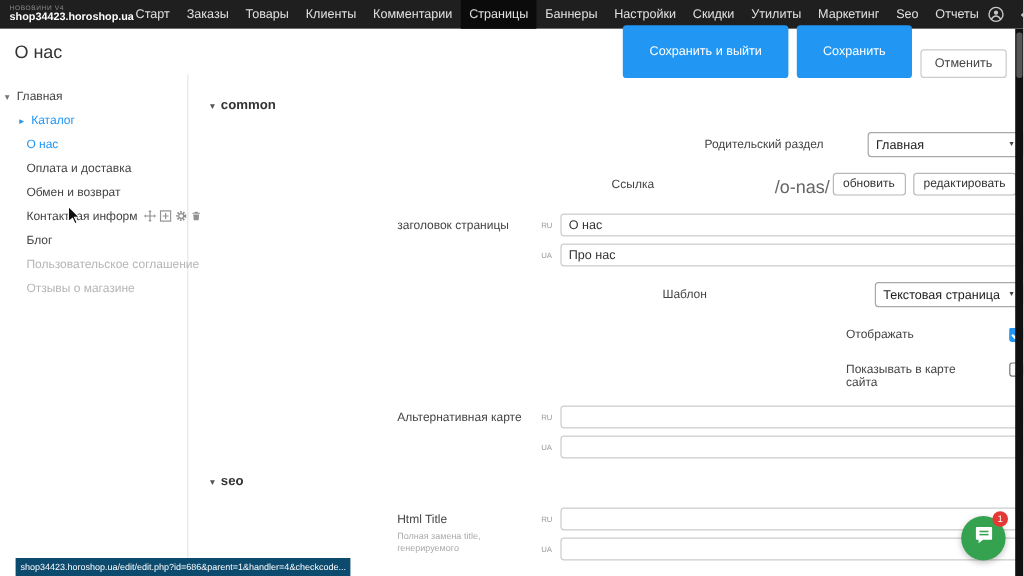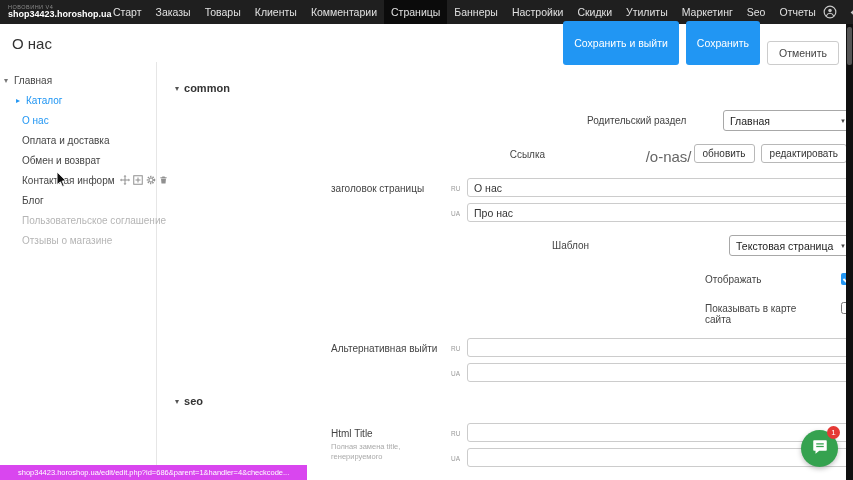--- a/index.html
+++ b/index.html
@@ -16,21 +16,21 @@
   .menu-item { display:flex; align-items:center; padding:0 7px; font-size:10.5px; color:#e0e0e0; cursor:pointer; white-space:nowrap; }
   .menu-item.active { background:#0b0b0b; }
   .topbar-spacer { flex:1; }
   .topbar-icons { display:flex; gap:12px; align-items:center; padding-right:16px; }
   .topbar-icons span { display:flex; cursor:pointer; }
 
   
   .header { height:38px; display:flex; align-items:center; justify-content:space-between; padding:0 14px 0 12px; background:#fff; }
   .page-title { font-size:15px; color:#333; }
   .header-actions { display:flex; gap:7px; }
-  .btn { font-size:10.5px; border-radius:3px; padding:6px 11px; border:none; cursor:pointer; font-family:inherit; }
+  .btn { font-size:10.5px; border-radius:3px; padding:6px 22px; border:none; cursor:pointer; font-family:inherit; }
   .btn.blue { background:#2196f3; color:#fff; }
   .btn.outline { background:#fff; border:1px solid #ccc; color:#444; padding:5px 11px;margin-top:20px; }
 
   
   .content { display:flex; height:418px; }
   .sidebar { width:157px; flex-shrink:0; border-right:1px solid #e6e6e6; padding-top:8px; }
   .titem { height:20px; display:flex; align-items:center; font-size:10px; color:#444; cursor:pointer; white-space:nowrap; }
   .titem .arrow { font-size:8px; color:#777; width:10px; }
   .titem .arrow.blue { color:#2196f3; }
   .lvl0 { padding-left:4px; }
@@ -56,21 +56,21 @@
   .select { width:130px; height:21px; border:1px solid #a8a8a8; border-radius:3px; font-size:10.5px; display:flex; align-items:center; justify-content:space-between; padding:0 6px; color:#222; background:#fff; cursor:pointer; }
   .select .dchev { font-size:6px; color:#444; }
   .link-val { font-size:15px; color:#666; margin-right:2px; padding-top:4px; }
   .sbtn { font-size:10px; border:1px solid #b8b8b8; border-radius:3px; background:#fff; padding:3px 8px; color:#333; margin-right:6px; cursor:pointer; font-family:inherit; }
   input[type=checkbox] { width:12px; height:12px; accent-color:#2196f3; margin:4px 0 0 0; cursor:pointer; }
   .mt12 { margin-top:12px;gap:41px; }
   .mt6 { margin-top:6px; }
   .mt4 { margin-top:4px; }
 
   
-  .statusbar { position:absolute; left:0; bottom:0; background:#d946ef; color:#fff; font-size:7.5px; padding:3px 18px; white-space:nowrap; z-index:40; }
+  .statusbar { position:absolute; left:13px; bottom:0; background:#0c4a6e; color:#fff; font-size:7.5px; padding:3px 4px; white-space:nowrap; z-index:40; }
   .scrollbar { position:absolute; right:0; top:24px; width:7px; height:456px; background:#101010; z-index:30; }
   .scroll-thumb { position:absolute; top:3px; left:1px; width:5px; height:38px; background:#555; border-radius:2px; cursor:pointer; }
   .chat { position:absolute; right:15px; bottom:13px; width:37px; height:37px; border-radius:50%; background:#35a24f; display:flex; align-items:center; justify-content:center; box-shadow:0 2px 5px rgba(0,0,0,.25); cursor:pointer; z-index:45; }
   .chat-badge { position:absolute; top:-4px; right:-2px; width:13px; height:13px; border-radius:50%; background:#e53935; color:#fff; font-size:8px; display:flex; align-items:center; justify-content:center; }
   .cursor { position:absolute; left:56px; top:171px; z-index:50; pointer-events:none; }
 </style>
 </head>
 <body>
 
 <div class="page">
@@ -253,21 +253,21 @@
         <div class="flabel">Показывать в карте сайта</div>
         <div class="fctrl">
           <div class="lang-row">
             <span class="lang"></span>
             <input type="checkbox" style="">
           </div>
         </div>
       </div>
 
       <div class="frow">
-        <div class="flabel">Альтернативная выйти</div>
+        <div class="flabel">Альтернативная карте</div>
         <div class="fctrl">
           <div class="lang-row">
             <span class="lang">RU</span>
             <input class="tinput" type="text" value="" style="">
           </div>
           <div class="lang-row">
             <span class="lang">UA</span>
             <input class="tinput" type="text" value="" style="">
           </div>
         </div>

